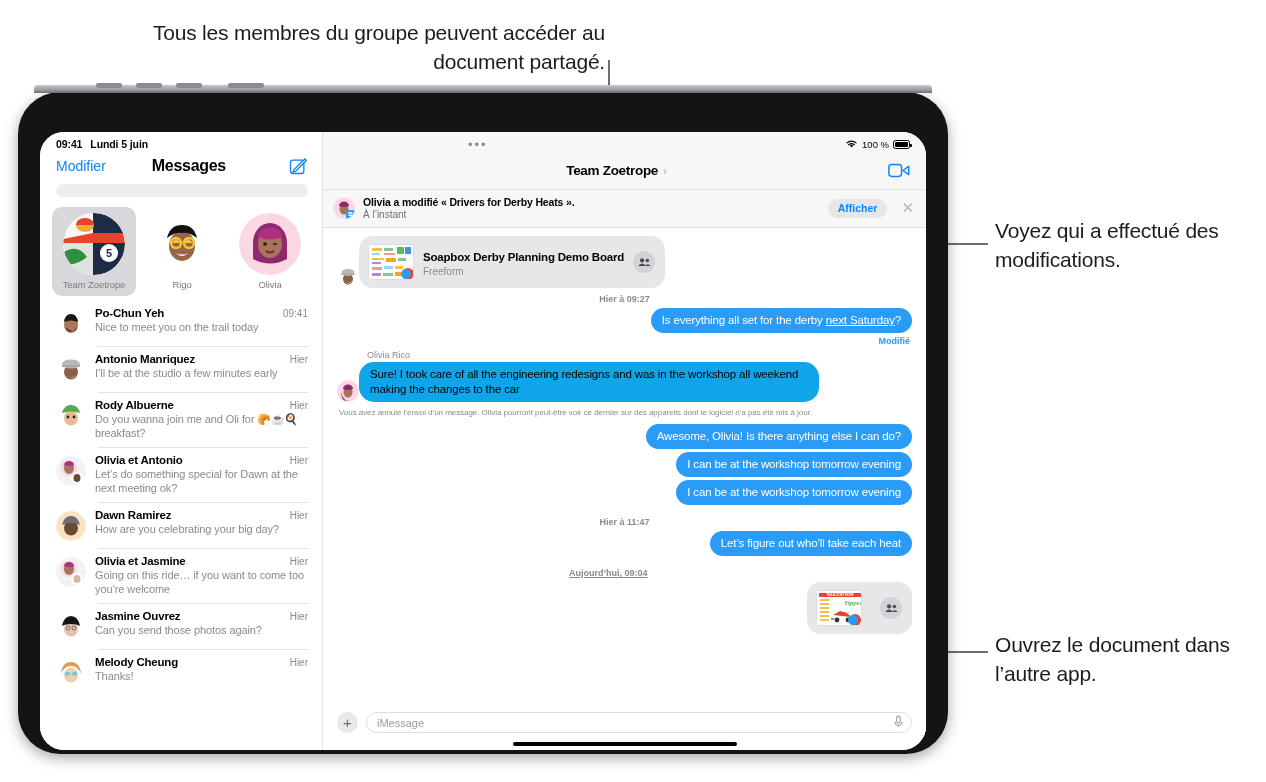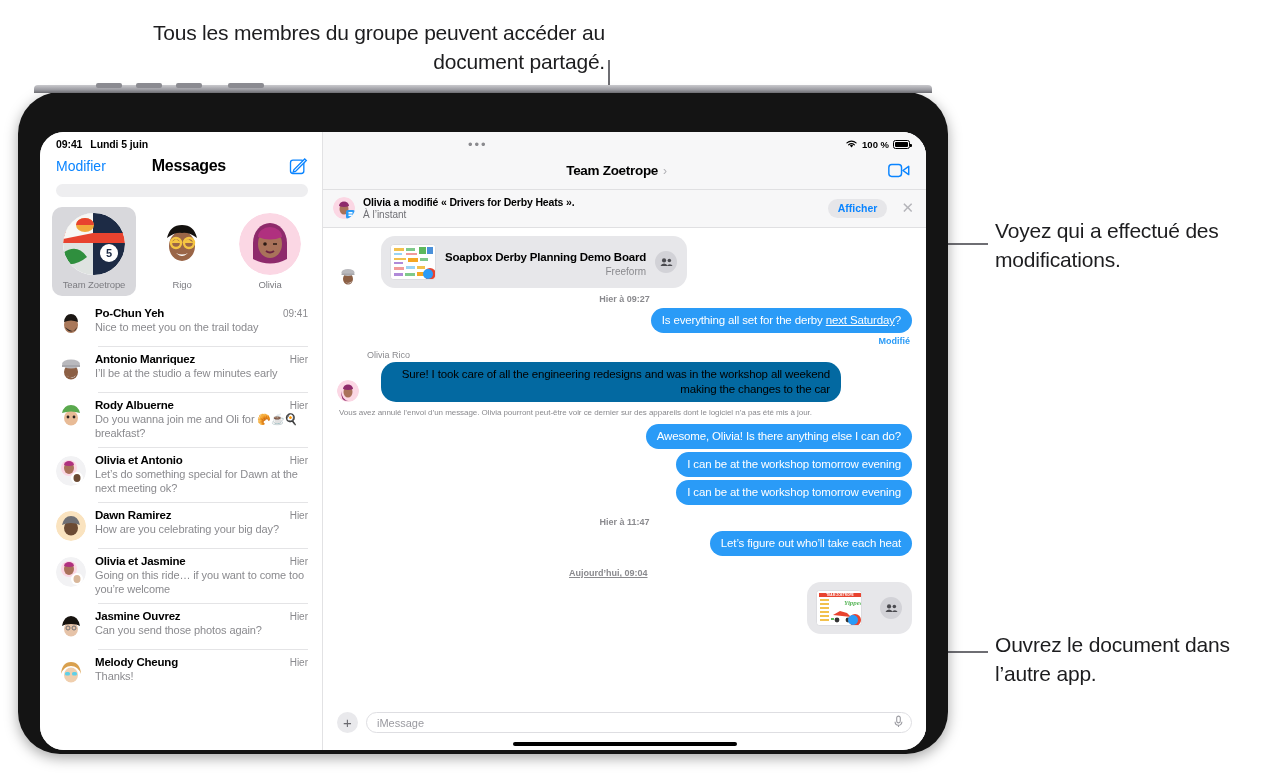--- a/index.html
+++ b/index.html
@@ -63,21 +63,21 @@
   .cv-top { display:flex; justify-content:space-between; align-items:baseline; gap:6px; }
   .cv-name { font-size:11.5px; font-weight:700; letter-spacing:-.2px; color:#000; }
   .cv-time { font-size:10px; color:#8a8a8e; flex:0 0 auto; }
   .cv-prev { font-size:11px; line-height:14px; color:#8a8a8e; letter-spacing:-.1px; margin-top:1px; }
 
   
   #chat { flex:1; display:flex; flex-direction:column; background:#fff; min-width:0; }
   .chat-status { display:flex; align-items:center; justify-content:space-between;
                  padding:5px 16px 0 0; height:20px; background:#f7f7f8; }
   .dots { color:#8a8a8e; font-size:13px; letter-spacing:2px; margin-left:145px; line-height:10px; }
-  .st-right { display:flex; align-items:center; gap:4px; font-size:9.5px; font-weight:700; }
+  .st-right { display:flex; align-items:center; gap:4px; font-size:9.5px; font-weight:400; }
   .batt { width:17px; height:8.5px; border:1.2px solid #000; border-radius:2.5px; position:relative; }
   .batt::after { content:""; position:absolute; left:1px; top:1px; bottom:1px; right:1px; background:#000; border-radius:1px; }
   .batt::before { content:""; position:absolute; right:-3px; top:2.5px; width:1.6px; height:3px; background:#000; border-radius:0 1px 1px 0; }
 
   .chat-head { height:38px; background:#f7f7f8; border-bottom:1px solid #e0e0e2;
                display:flex; align-items:center; justify-content:center; position:relative; }
   .ch-title { font-size:13.5px; font-weight:700; letter-spacing:-.3px; display:flex; align-items:center; gap:5px; position:relative; left:-8px;}
   .chev { color:#b0b0b5; font-size:12px; font-weight:400; }
   .facetime { position:absolute; right:16px; width:22px; height:15px; }
 
@@ -89,27 +89,27 @@
   .bn-l2 { font-size:10px; color:#6f6f74; margin-top:1px; }
   .bn-btn { background:#e6e6e9; color:#0a84ff; font-size:10.5px; font-weight:700;
             padding:3.5px 10px; border-radius:11px; }
   .bn-x { color:#b5b5ba; font-size:15px; margin-left:6px; }
 
   .thread { flex:1; padding:8px 14px 4px 14px; overflow:hidden; position:relative; }
 
   .ts { text-align:center; font-size:9px; color:#8a8a8e; margin:6px 0 4px; font-weight:600; }
   .ts-l { text-align:left; padding-left:14px; }
 
-  .row { display:flex; align-items:flex-end; gap:22px; margin-bottom:3px;text-align:right; }
+  .row { display:flex; align-items:flex-end; gap:0; margin-bottom:3px; }
   .row.out { justify-content:flex-end; }
   .av-sm { width:22px; height:22px; border-radius:50%; overflow:hidden; flex:0 0 22px; }
 
   .bub { max-width:74%; padding:5px 11px; border-radius:15px; font-size:11.5px; line-height:15px;
          letter-spacing:-.15px; position:relative; }
-  .bub.in { background:#0369a1; color:#000; }
+  .bub.in { background:#0ea5e9; color:#000; }
   .bub.out { background:#2a9bf7; color:#fff; }
   .bub.out::after { content:""; position:absolute; right:-4px; bottom:0; width:10px; height:13px;
         background:#2a9bf7; border-bottom-left-radius:12px; z-index:-1; }
   .bub.in::after { content:""; position:absolute; left:-4px; bottom:0; width:10px; height:13px;
         background:#e7e7ea; border-bottom-right-radius:12px; z-index:-1; }
   .sender { font-size:9px; color:#8a8a8e; margin:4px 0 2px 30px; }
   .edited { text-align:right; font-size:9px; color:#2a9bf7; font-weight:700; margin:1px 2px 4px 0; }
   .sysnote { font-size:8px; color:#8a8a8e; line-height:11px; margin:5px 0 6px 2px; letter-spacing:-.05px; }
 
   

